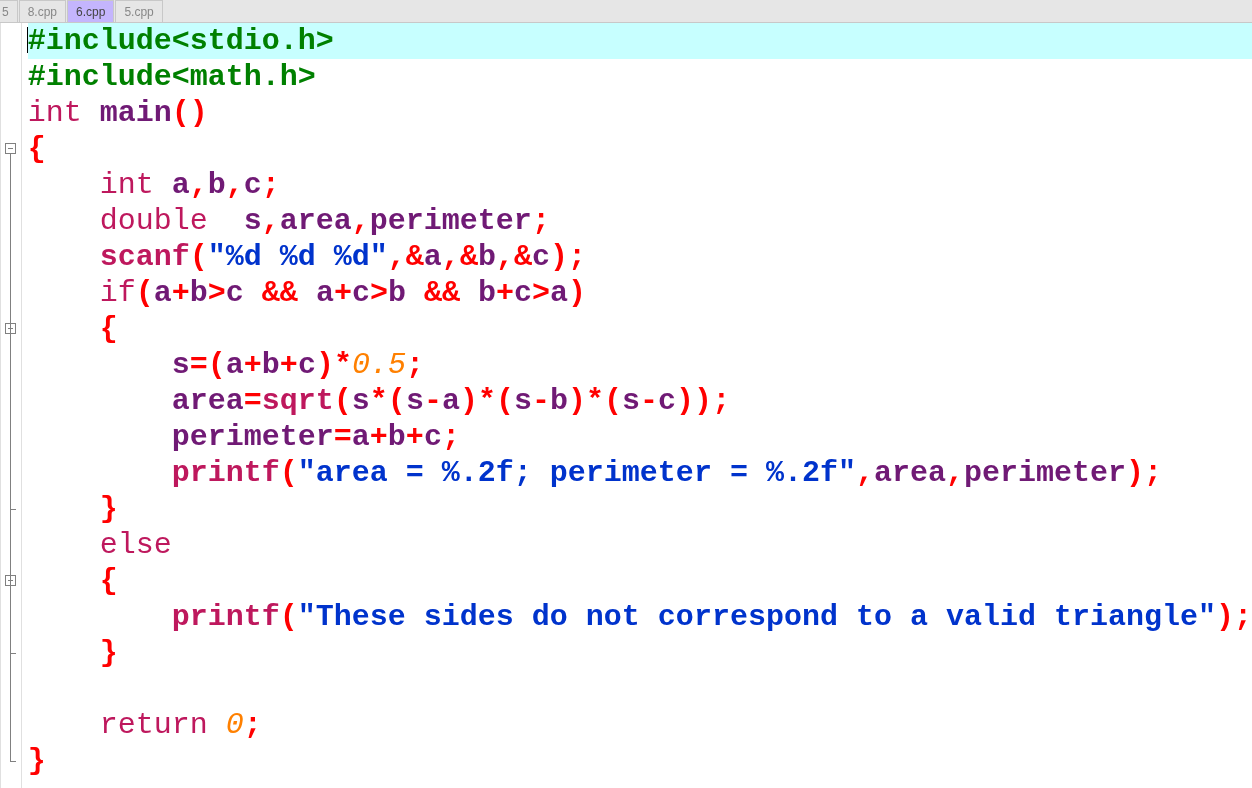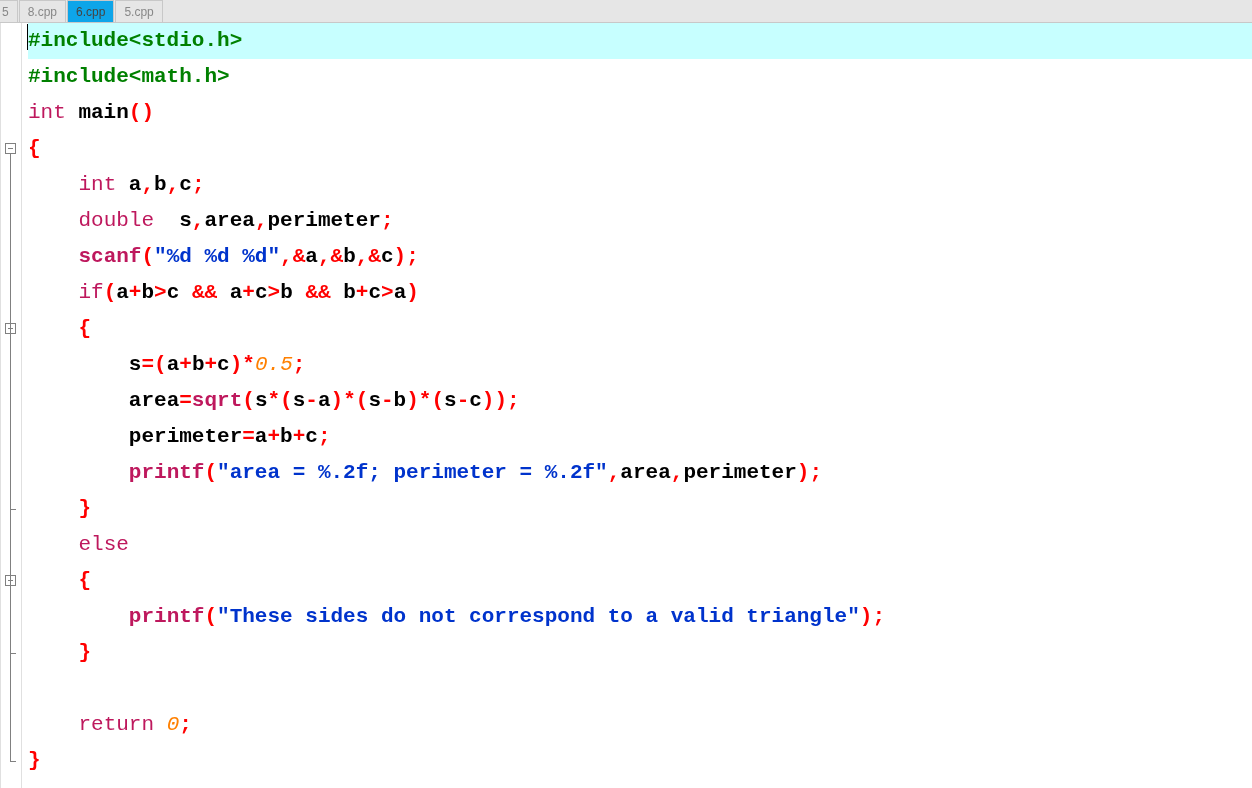--- a/index.html
+++ b/index.html
@@ -32,21 +32,21 @@
     margin-right: 1px;
     cursor: pointer;
     display: flex;
     align-items: center;
   }
   .tab.partial-left {
     border-left: none;
     padding-left: 2px;
   }
   .tab.active {
-    background: #0ea5e9;
+    background: #c4b5fd;
     color: #444;
   }
 
   
   .editor {
     display: flex;
     height: calc(788px - 22px);
   }
   .gutter {
     width: 3px;
@@ -93,21 +93,21 @@
     left: 9px;
     width: 6px;
     height: 1px;
     background: #808080;
   }
 
   .code {
     flex: 1;
     padding-left: 6px;
     font-family: Consolas, 'Courier New', monospace;
-    font-size: 21px;
+    font-size: 30px;
     line-height: 36px;
     white-space: pre;
     color: #000000;
   }
   .code-line {
     height: 36px;
   }
   .code-line.current {
     background: #c7ffff;
   }
@@ -115,21 +115,21 @@
     display: inline-block;
     width: 1px;
     height: 26px;
     background: #000;
     vertical-align: -4px;
     margin-left: -1px;
   }
 
   .tok-preproc { color: #008000; font-weight: bold; }
   .tok-keyword { color: #be185d; font-weight: normal; }
-  .tok-plain   { color: #000000; }
+  .tok-plain   { color: #701a75; }
   .tok-paren   { color: #ff0000; font-weight: bold; }
   .tok-op      { color: #ff0000; font-weight: bold; }
   .tok-number  { color: #ff8000; font-style: italic; }
   .tok-string  { color: #0033cc; font-weight: bold; }
   .tok-func    { color: #be185d; }
   .bold        { font-weight: bold; }
   .semicolon   { color: #ff0000; font-weight: bold; }
   .comma       { color: #ff0000; font-weight: bold; }
 </style>
 </head>

